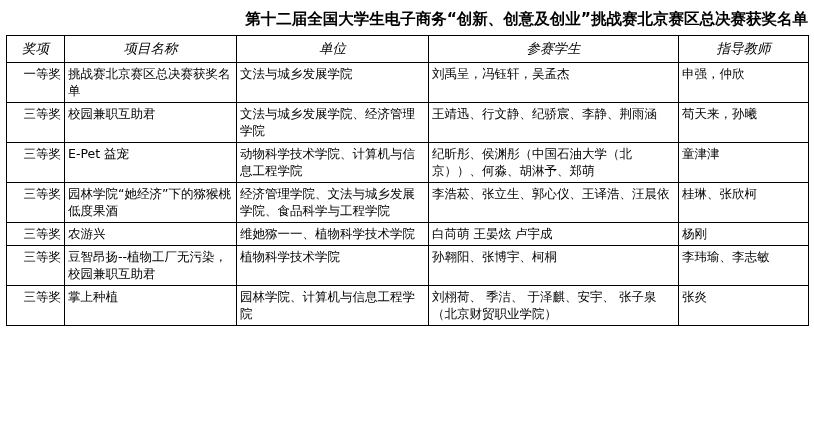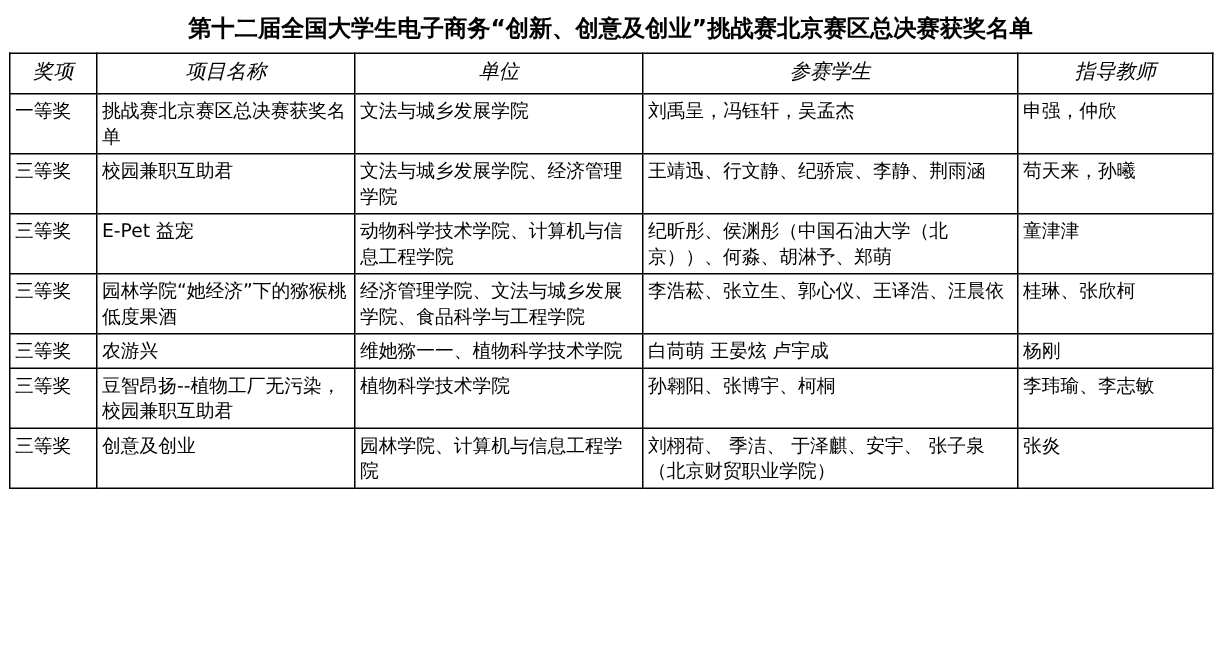--- a/index.html
+++ b/index.html
@@ -16,21 +16,21 @@
   }
   .page {
     width: 814px;
     height: 436px;
     box-sizing: border-box;
     padding: 6px 6px 0 6px;
   }
   .doc-title {
     font-size: 15.5px;
     font-weight: bold;
-    text-align: center;
+    text-align: right;
     letter-spacing: 0px;
     line-height: 22px;
     padding: 2px 0 5px 0;
     white-space: nowrap;
   }
   table.award-table {
     border-collapse: collapse;
     width: 802px;
     table-layout: fixed;
   }
@@ -45,21 +45,21 @@
     overflow-wrap: break-word;
   }
   table.award-table th {
     text-align: center;
     font-weight: normal;
     font-size: 13.5px;
     padding: 4px 3px 5px 3px;
     vertical-align: middle;
     font-style: italic;
   }
-  td.c-award { text-align: left; }
+  td.c-award { text-align: right; }
   col.col-award   { width: 58px; }
   col.col-project { width: 172px; }
   col.col-unit    { width: 192px; }
   col.col-students{ width: 250px; }
   col.col-teachers{ width: 130px; }
 </style>
 </head>
 <body>
 
 <div class="page">
@@ -121,21 +121,21 @@
       </tr>
       <tr>
         <td class="c-award">三等奖</td>
         <td>豆智昂扬--植物工厂无污染，校园兼职互助君</td>
         <td>植物科学技术学院</td>
         <td>孙翱阳、张博宇、柯桐</td>
         <td>李玮瑜、李志敏</td>
       </tr>
       <tr>
         <td class="c-award">三等奖</td>
-        <td>创意及创业</td>
+        <td>掌上种植</td>
         <td>园林学院、计算机与信息工程学院</td>
         <td>刘栩荷、 季洁、 于泽麒、安宇、 张子泉（北京财贸职业学院）</td>
         <td>张炎</td>
       </tr>
     </tbody>
   </table>
 
 </div>
 
 </body></html>

